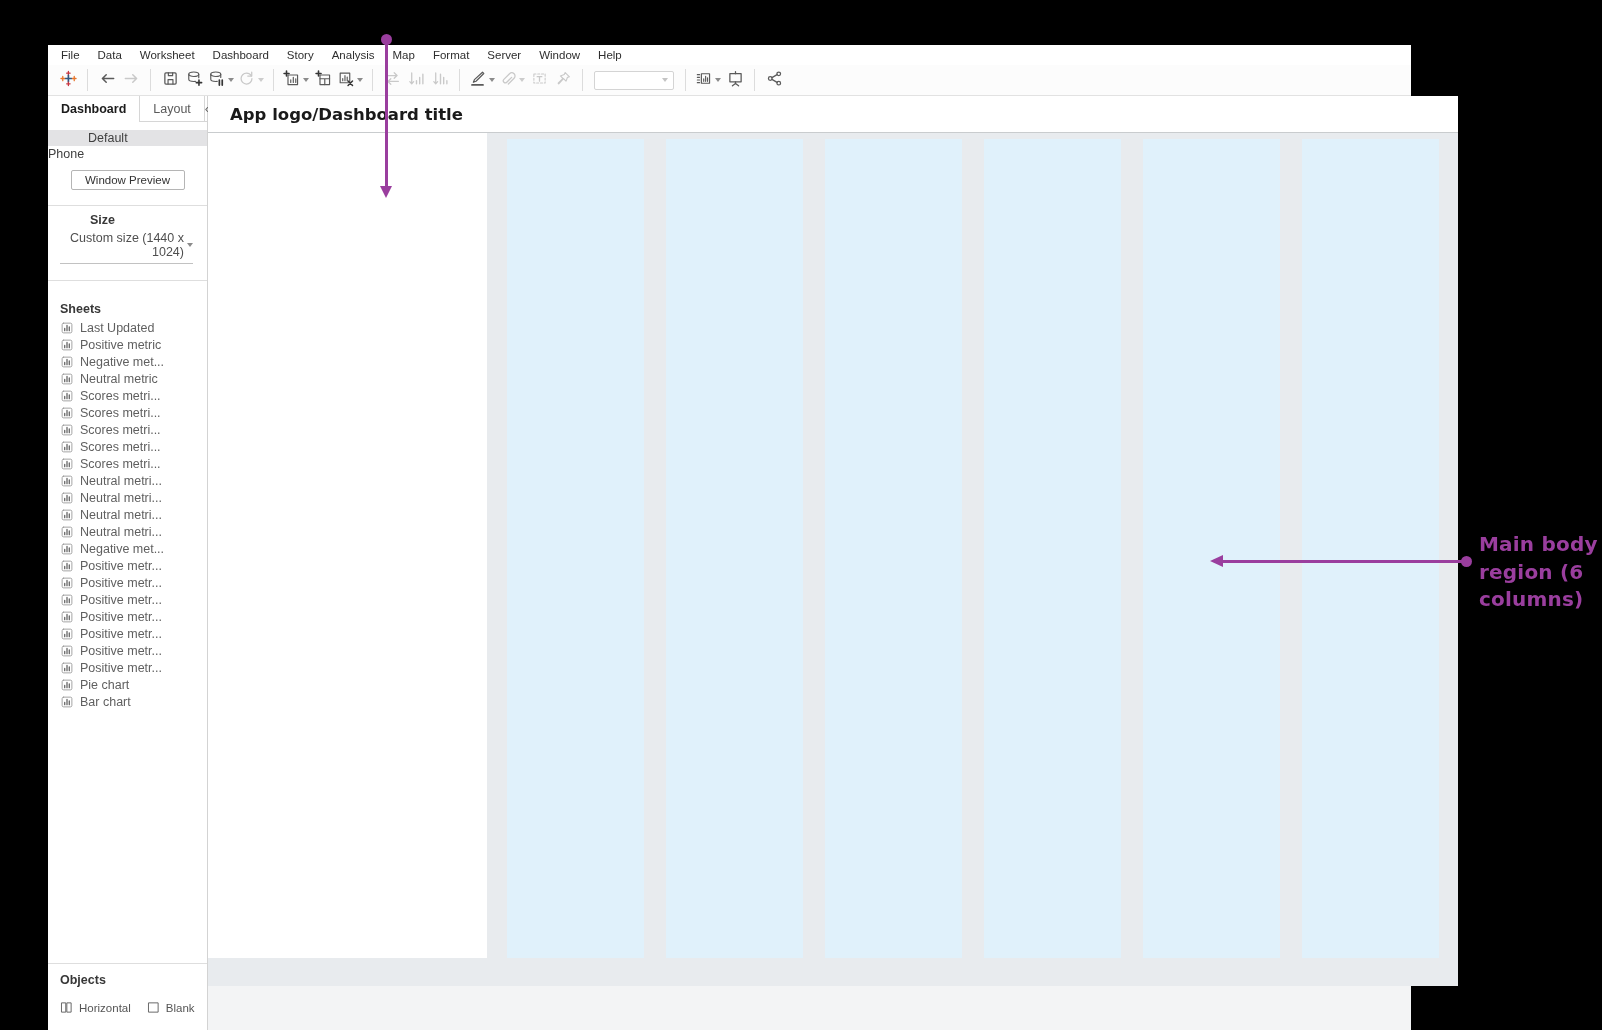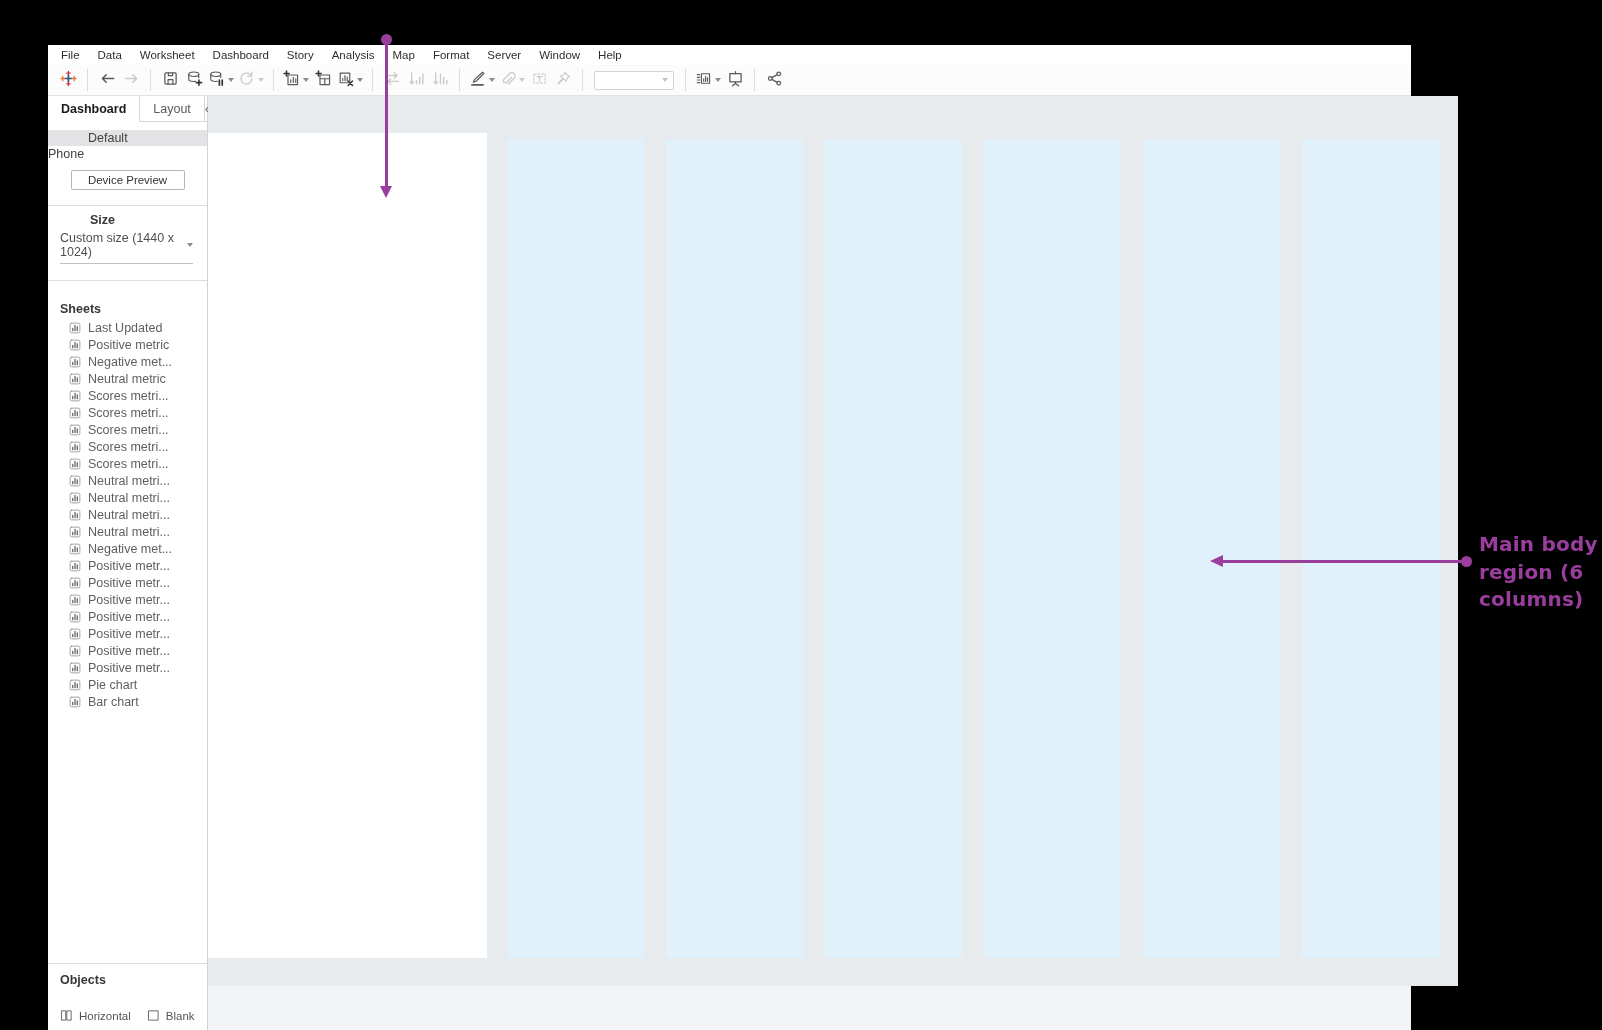--- a/index.html
+++ b/index.html
@@ -40,26 +40,26 @@
               font-size:13px; border-left:1px solid #d6d6d6; }
   .device-row { height:16px; font-size:12.5px; color:#3f3f3f; display:flex; align-items:center; }
   .device-row.selected { background:#e3e3e5; }
   .dp-btn { display:block; width:114px; height:20px; margin:8px auto 0; background:#fff;
             border:1px solid #b5b5b5; border-radius:2px; font-size:11.5px; color:#333;
             font-family:"Liberation Sans",sans-serif; }
   .side-divider { height:1px; background:#dedede; margin-top:15px; }
   .side-h { font-size:12.5px; font-weight:bold; color:#383838; padding-left:12px; }
   .size-dd { margin:4px 14px 0 12px; padding-bottom:4px; border-bottom:1px solid #c2c2c2;
              display:flex; align-items:center; justify-content:space-between; }
-  .size-dd span { font-size:12.5px; color:#4f4f4f; }
+  .size-dd span { font-size:12.5px; color:#4f4f4f;text-align:right; }
   .sheet-list { list-style:none; margin-top:3px; }
-  .sheet-item { height:17px; display:flex; align-items:center; padding-left:21px; }
+  .sheet-item { height:17px; display:flex; align-items:center; padding-left:13px; }
   .sheet-item .lbl { font-size:12.5px; color:#5f5f5f; margin-left:7px; white-space:nowrap; }
   .objects-block { position:absolute; left:0; top:867px; width:100%; }
-  .obj-row { display:flex; margin-top:22px; padding-left:12px; }
+  .obj-row { display:flex; margin-top:14px; padding-left:12px; }
   .obj-item { display:flex; align-items:center; margin-right:16px; }
   .obj-item .lbl { font-size:11.5px; color:#555; margin-left:6px; }
 
   
   .workspace { position:absolute; left:160px; right:0; top:51px; bottom:0; background:#f3f4f5; }
   .canvas { position:absolute; left:0; top:0; width:1250px; height:890px; background:#e8ebee; }
   .canvas-title { position:absolute; left:0; top:0; width:100%; height:37px; background:#fff;
                   border-bottom:1px solid #c9ccce; display:flex; align-items:center; padding-left:22px; }
   .canvas-title .t { font-size:16.5px; font-weight:bold; color:#1a1a1a;
                      font-family:"DejaVu Sans","Liberation Sans",sans-serif; }
@@ -254,21 +254,21 @@
     <div class="sidebar">
       <div class="tabstrip">
         <div class="tab active">Dashboard</div>
         <div class="tab inactive">Layout</div>
         <div class="collapse">‹</div>
       </div>
 
       <div class="device-row selected" style="margin-top:8px; padding-left:40px;">Default</div>
       <div class="device-row" style="">Phone</div>
 
-      <button class="dp-btn">Device Preview</button>
+      <button class="dp-btn">Window Preview</button>
 
       <div class="side-divider"></div>
 
       <div class="side-h" style="margin-top:7px;padding-left:42px;">Size</div>
       <div class="size-dd">
         <span>Custom size (1440 x 1024)</span>
         <span class="caret"></span>
       </div>
 
       <div class="side-divider" style="margin-top:16px;"></div>
@@ -504,20 +504,23 @@
                 </svg>
               </span>
               <span class="lbl">Blank</span>
             </div>
           </div>
       </div>
     </div>
 
     <div class="workspace">
       <div class="canvas">
+        <div class="canvas-title">
+          <span class="t">App logo/Dashboard title</span>
+        </div>
         <div class="canvas-body">
           <div class="fixed-panel"></div>
 
         <div class="body-col" style="left: 299px;"></div>
             <div class="body-col" style="left: 458px;"></div>
             <div class="body-col" style="left: 617px;"></div>
             <div class="body-col" style="left: 776px;"></div>
             <div class="body-col" style="left: 935px;"></div>
             <div class="body-col" style="left: 1094px;"></div>
           </div>

